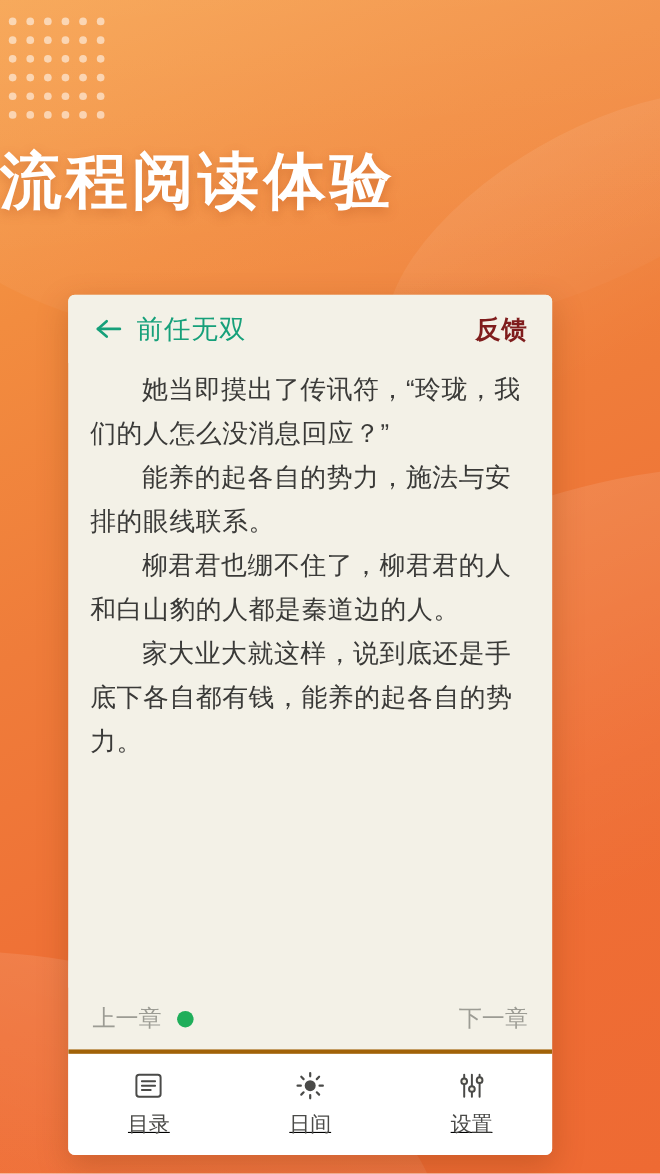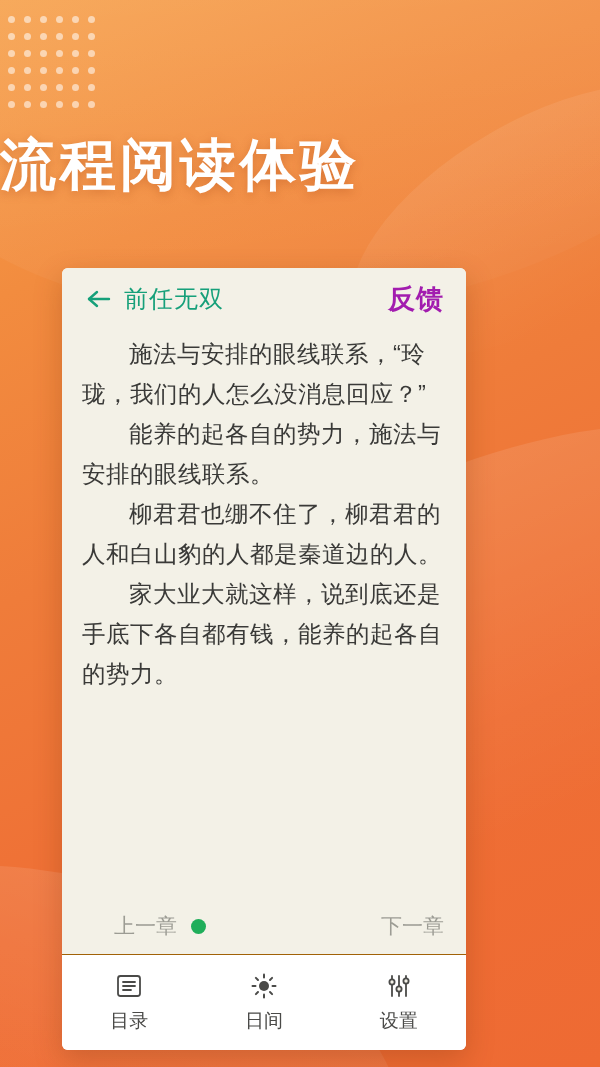--- a/index.html
+++ b/index.html
@@ -74,21 +74,21 @@
     color: #ffffff;
     letter-spacing: 4px;
     text-shadow: 0 3px 10px rgba(170,70,20,0.35);
     font-family: "Liberation Sans", sans-serif;
   }
   
   .card {
     position: absolute;
     left: 62px;
     top: 268px;
-    width: 404px;
+    width: 440px;
     height: 782px;
     background: #f3f1e7;
     border-radius: 6px;
     box-shadow: 0 10px 28px rgba(120,50,10,0.28);
     overflow: hidden;
     display: flex;
     flex-direction: column;
   }
   .reader-header {
     height: 62px;
@@ -107,22 +107,22 @@
     margin-right: 10px;
   }
   .book-title {
     color: #16a07a;
     font-size: 24px;
     font-weight: 500;
     letter-spacing: 1px;
   }
   .feedback {
     margin-left: auto;
-    color: #a21caf;
-    font-size: 27px;
+    color: #7f1d1d;
+    font-size: 23px;
     font-weight: bold;
     letter-spacing: 1px;
     text-align: center;
   }
   .reader-body {
     flex: 1 1 auto;
     padding: 4px 20px 0 20px;
     overflow: hidden;
     position: relative;
   }
@@ -141,37 +141,37 @@
     background: linear-gradient(180deg, rgba(243,241,231,0) 0%, rgba(243,241,231,0.85) 55%, #f3f1e7 100%);
   }
   .chapter-nav {
     flex: 0 0 auto;
     height: 56px;
     display: flex;
     align-items: center;
     padding: 0 22px;
     color: #9c9c94;
     font-size: 21px;
-    margin-left: 30px;
   }
   .chapter-nav .prev { display: flex; align-items: center; }
   .progress-dot {
     width: 15px; height: 15px;
     border-radius: 50%;
     background: #1fae5a;
     margin-left: 14px;
   }
   .chapter-nav .next { margin-left: auto; }
   .toolbar {
     flex: 0 0 auto;
     height: 96px;
     background: #ffffff;
-    border-top: 1px solid #a16207;
+    border-top: 4px solid #a16207;
     display: flex;
     align-items: center;
+    text-decoration: underline;
   }
   .tool {
     flex: 1 1 0;
     display: flex;
     flex-direction: column;
     align-items: center;
     justify-content: center;
     gap: 8px;
     color: #4a4a48;
     font-size: 19px;
@@ -236,21 +236,21 @@
         <svg width="28" height="24" viewBox="0 0 28 24" fill="none" aria-hidden="true">
           <path d="M12 5 L4 12 L12 19" stroke="#16a07a" stroke-width="2.4" stroke-linecap="round" stroke-linejoin="round"></path>
           <path d="M4 12 H24" stroke="#16a07a" stroke-width="2.4" stroke-linecap="round"></path>
         </svg>
       </div>
       <div class="book-title">前任无双</div>
       <div class="feedback">反馈</div>
     </div>
 
     <div class="reader-body">
-      <p>施法与安排的眼线联系，“玲珑，我们的人怎么没消息回应？”</p>
+      <p>她当即摸出了传讯符，“玲珑，我们的人怎么没消息回应？”</p>
       <p>能养的起各自的势力，施法与安排的眼线联系。</p>
       <p>柳君君也绷不住了，柳君君的人和白山豹的人都是秦道边的人。</p>
       <p>家大业大就这样，说到底还是手底下各自都有钱，能养的起各自的势力。</p>
 
       <div class="fadeout"></div>
     </div>
 
     <div class="chapter-nav">
       <div class="prev">
         <span>上一章</span>

